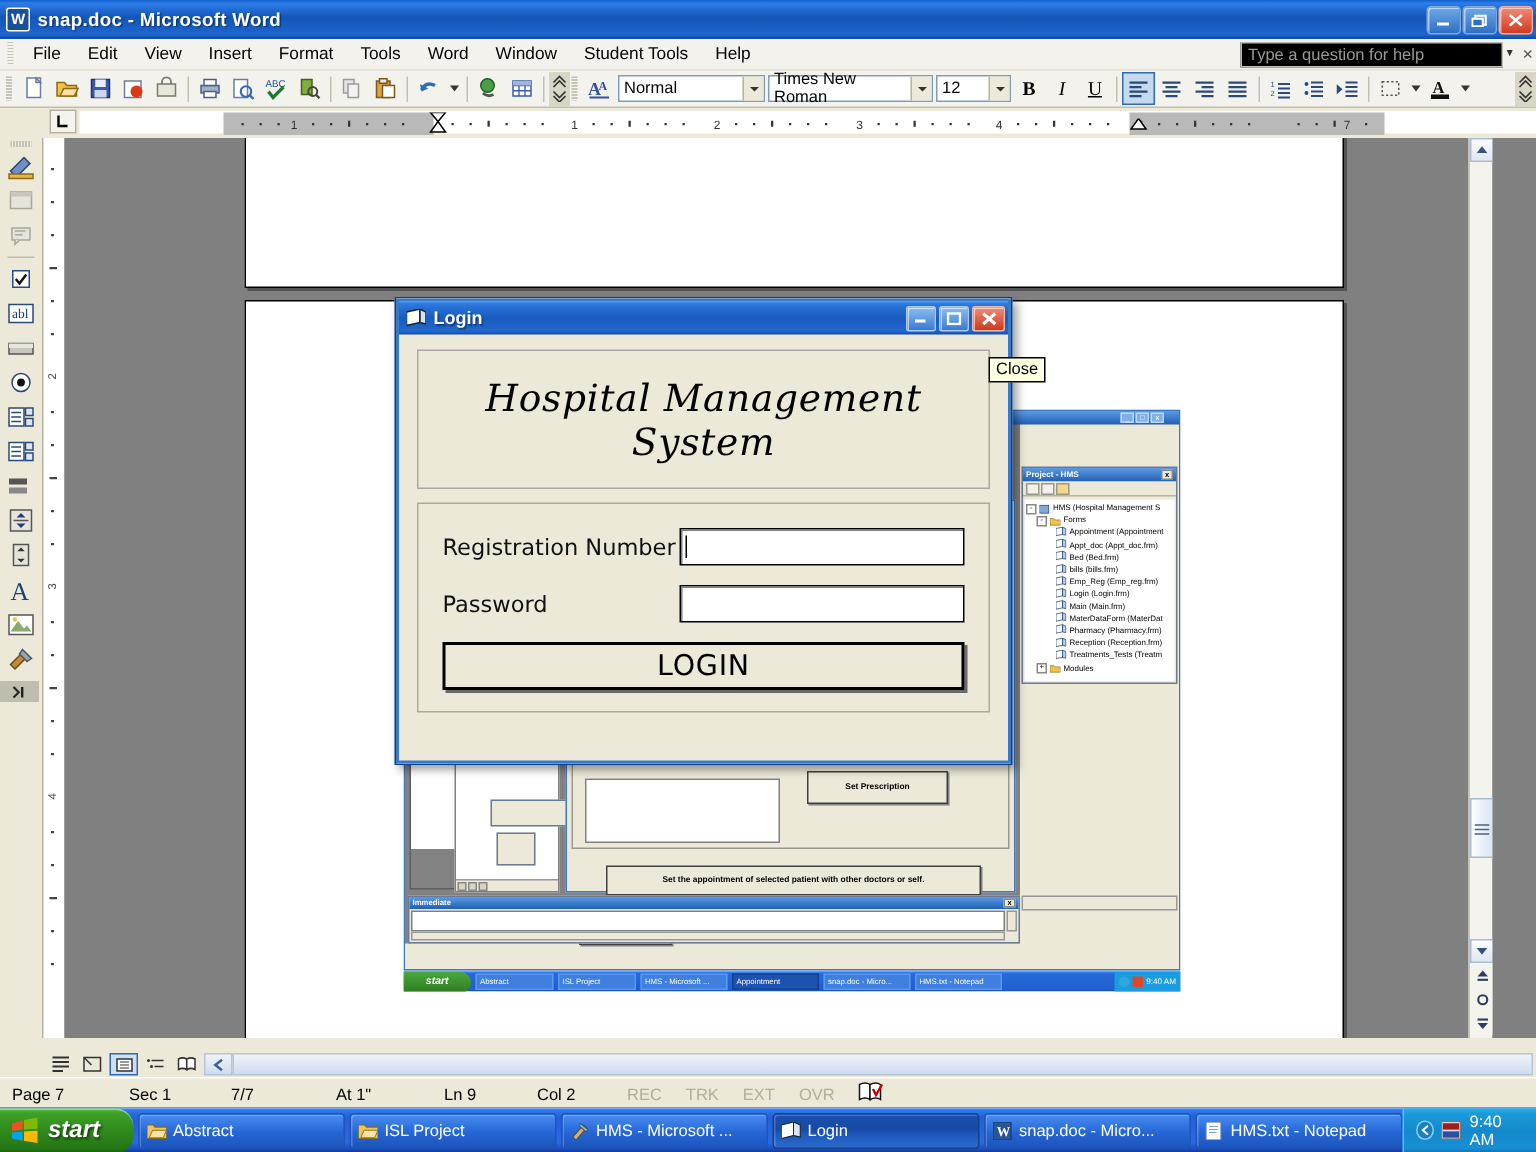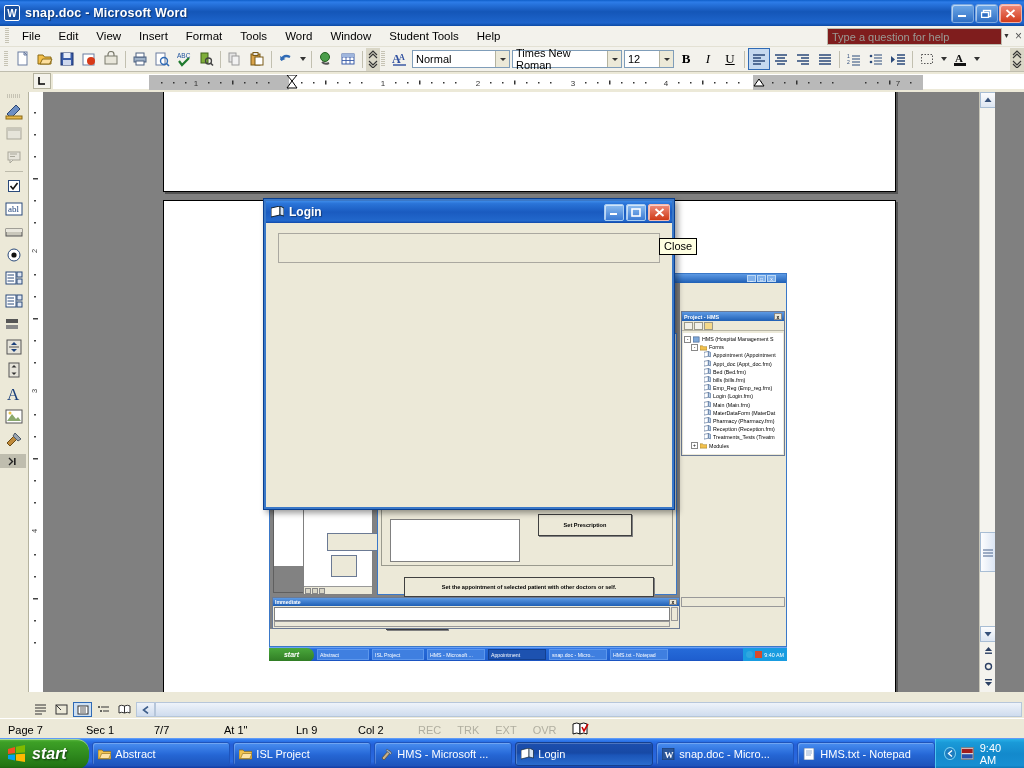--- a/index.html
+++ b/index.html
@@ -49,21 +49,21 @@
   .menu-bar {
     height: 21px; background:#f3f2ec; display:flex; align-items:center;
     border-bottom:1px solid #e3e1d4;
     padding-left:4px; position:relative;
   }
   .grip { width:4px; height:16px; margin:0 4px 0 1px;
     background: repeating-linear-gradient(to bottom,#c6c3b4 0 1px, transparent 1px 2px); }
   .menu-item { padding:2px 9px; font-size:11.5px; color:#000; white-space:nowrap;}
   .help-box {
     position:absolute; right:22px; top:2px;
-    width:175px; height:17px; border:1px solid #bdbcae; background:#7f1d1d;
+    width:175px; height:17px; border:1px solid #bdbcae; background:#000000;
     font-size:11px; color:#9a9a94; padding:1px 4px; line-height:15px;
   }
   .menu-bar .hb-arrow { position:absolute; right:14px; top:6px; font-size:7px; color:#333;}
   .menu-bar .hb-x { position:absolute; right:2px; top:2px; font-size:12px; color:#555; line-height:16px;}
 
   
   .toolbar {
     height:25px; background:#f3f2ec; display:flex; align-items:center;
     border-bottom:1px solid #bfbdae; padding-left:3px;
   }
@@ -1057,22 +1057,36 @@
       </div>
       <div class="ld-btn x">
         <svg width="11" height="9">
             <path d="M1.5 1 L9.5 8 M9.5 1 L1.5 8" stroke="#fff" stroke-width="2" fill="none"></path>
           </svg>
       </div>
     </div>
 
     <div class="ld-body">
       <div class="ld-group ld-welcome">
-      </div>
-
+        <div class="w2">Hospital Management System</div>
+      </div>
+
+      <div class="ld-group ld-fields">
+        <div class="ld-row">
+          <span class="ld-label">Registration Number</span>
+          <div class="ld-input">
+            <span class="ld-caret"></span>
+          </div>
+        </div>
+        <div class="ld-row">
+          <span class="ld-label">Password</span>
+          <div class="ld-input"></div>
+        </div>
+        <div class="ld-login-btn">LOGIN</div>
+      </div>
     </div>
   </div>
 </div>
 
 <div class="tooltip">Close</div>
 
 <div id="taskbar">
   <div id="start-button">
     <svg width="20" height="20" viewBox="0 0 20 20">
       <path d="M1 5 L8 3 L8 9 L1 10 Z" fill="#f25022"></path>

